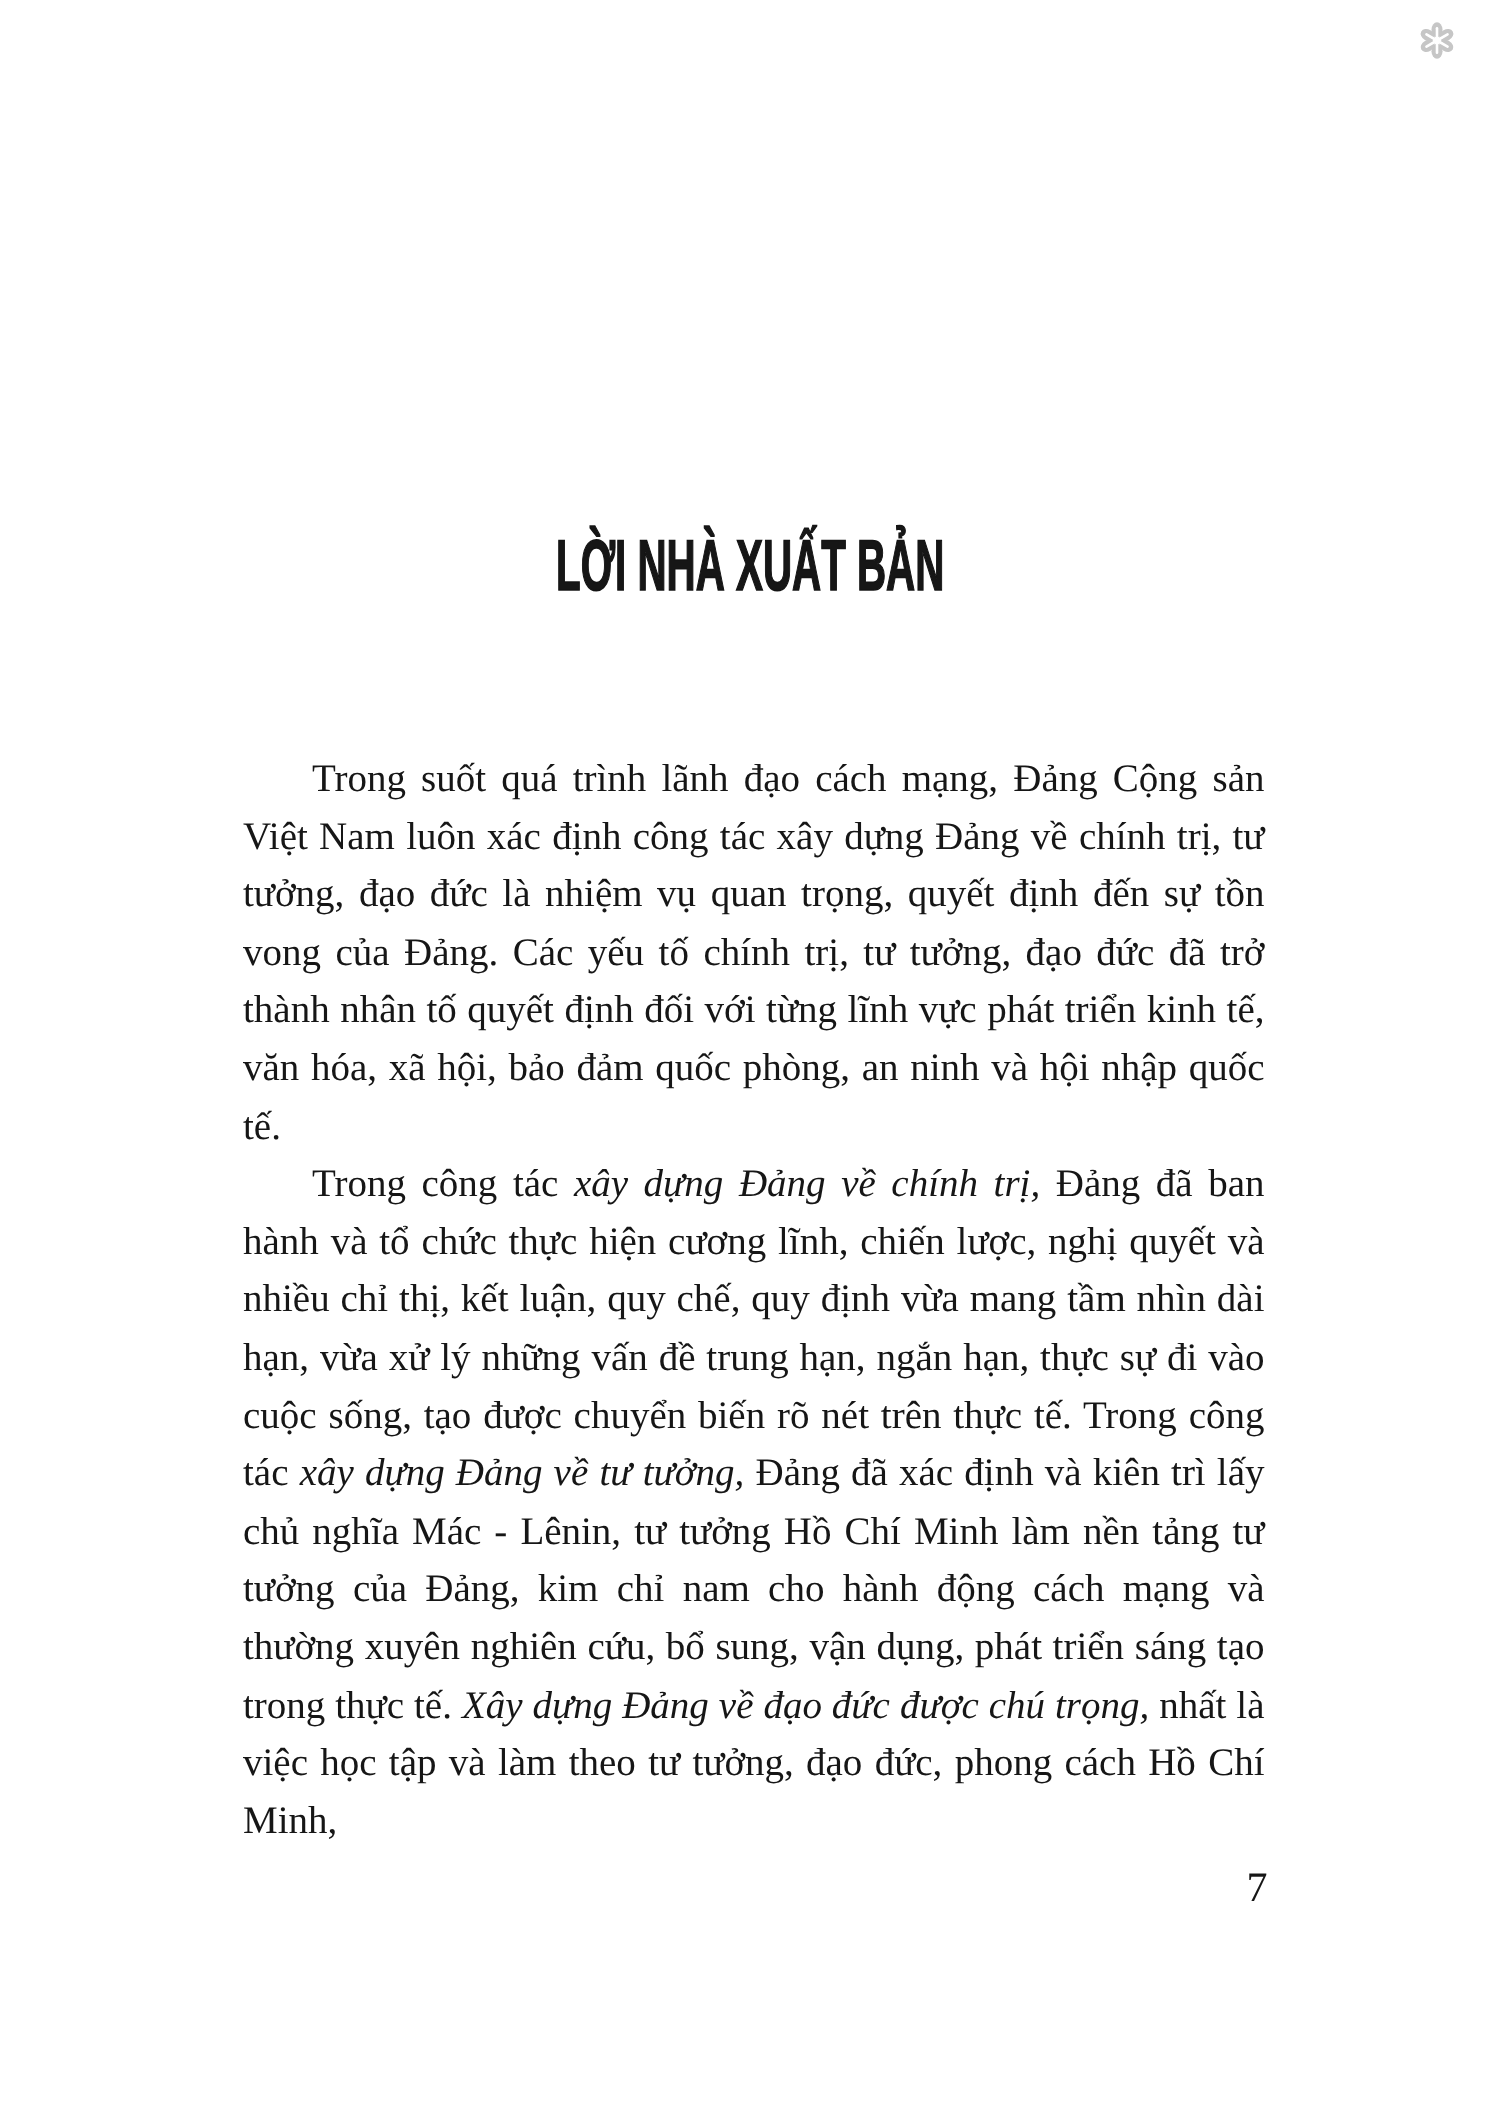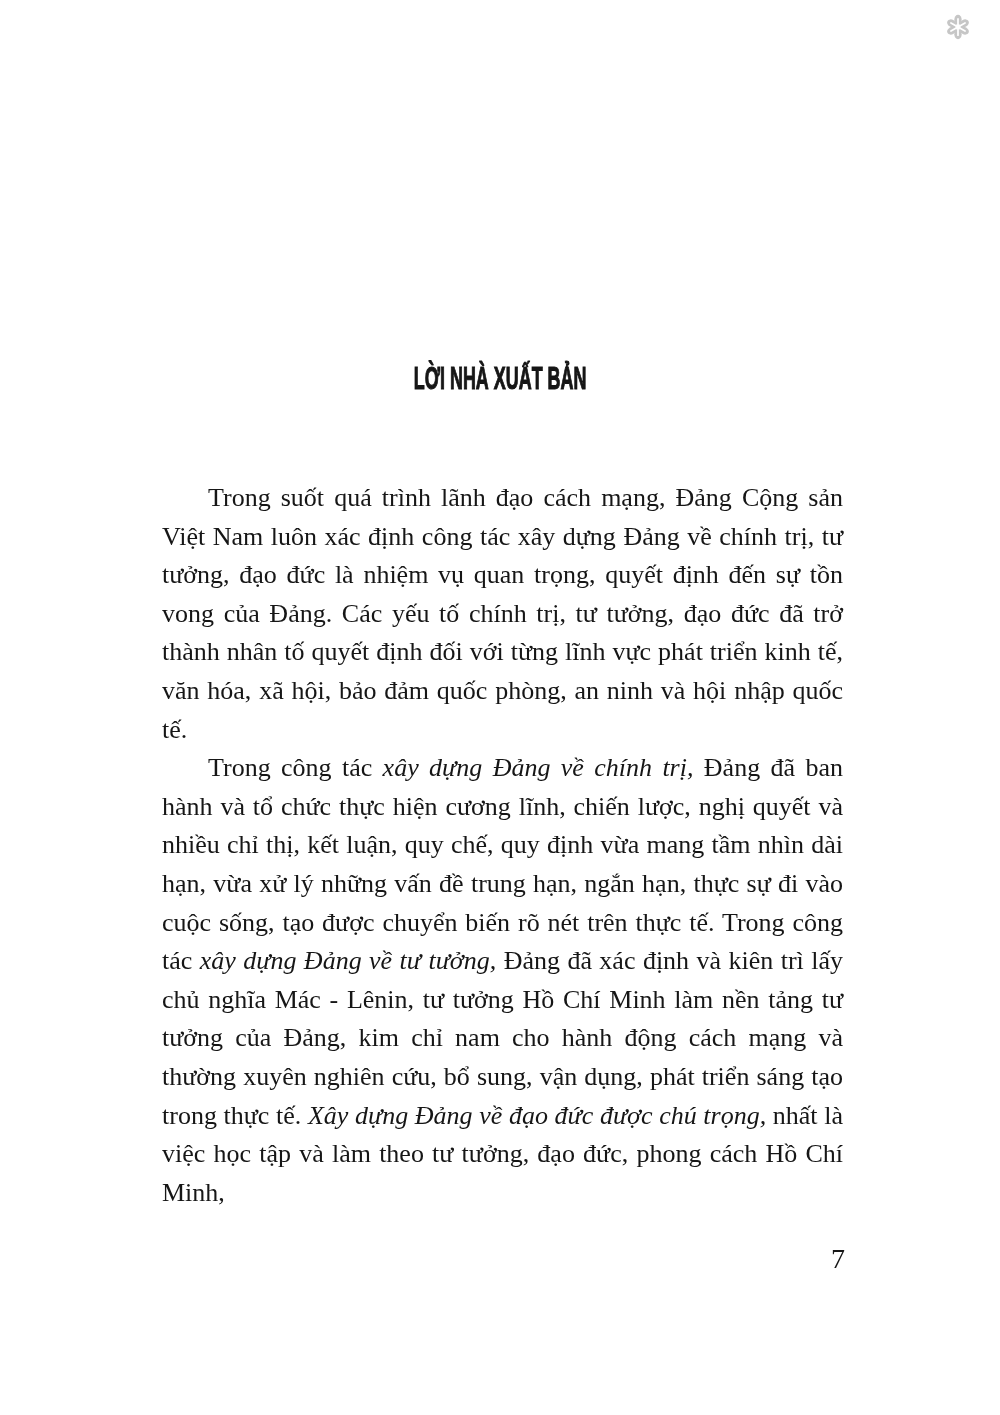--- a/index.html
+++ b/index.html
@@ -25,34 +25,34 @@
     line-height: 0;
   }
   .page-title {
     position: absolute;
     top: 352px;
     left: 0;
     right: 0;
     text-align: center;
     font-family: "Liberation Sans", "DejaVu Sans", sans-serif;
     font-weight: 700;
-    font-size: 32px;
+    font-size: 48px;
     line-height: 52px;
     letter-spacing: 0px;
     white-space: nowrap;
   }
   .page-title .squeeze {
     display: inline-block;
     transform: scaleX(0.56);
     transform-origin: center center;
     -webkit-text-stroke: 1.1px #141414;
   }
   .body-text {
     position: absolute;
-    top: 479px;
+    top: 500px;
     left: 162px;
     width: 681px;
     font-size: 26px;
     line-height: 38.6px;
     text-align: justify;
     color: #161616;
   }
   .body-text p.para {
     margin: 0;
     padding: 0;

